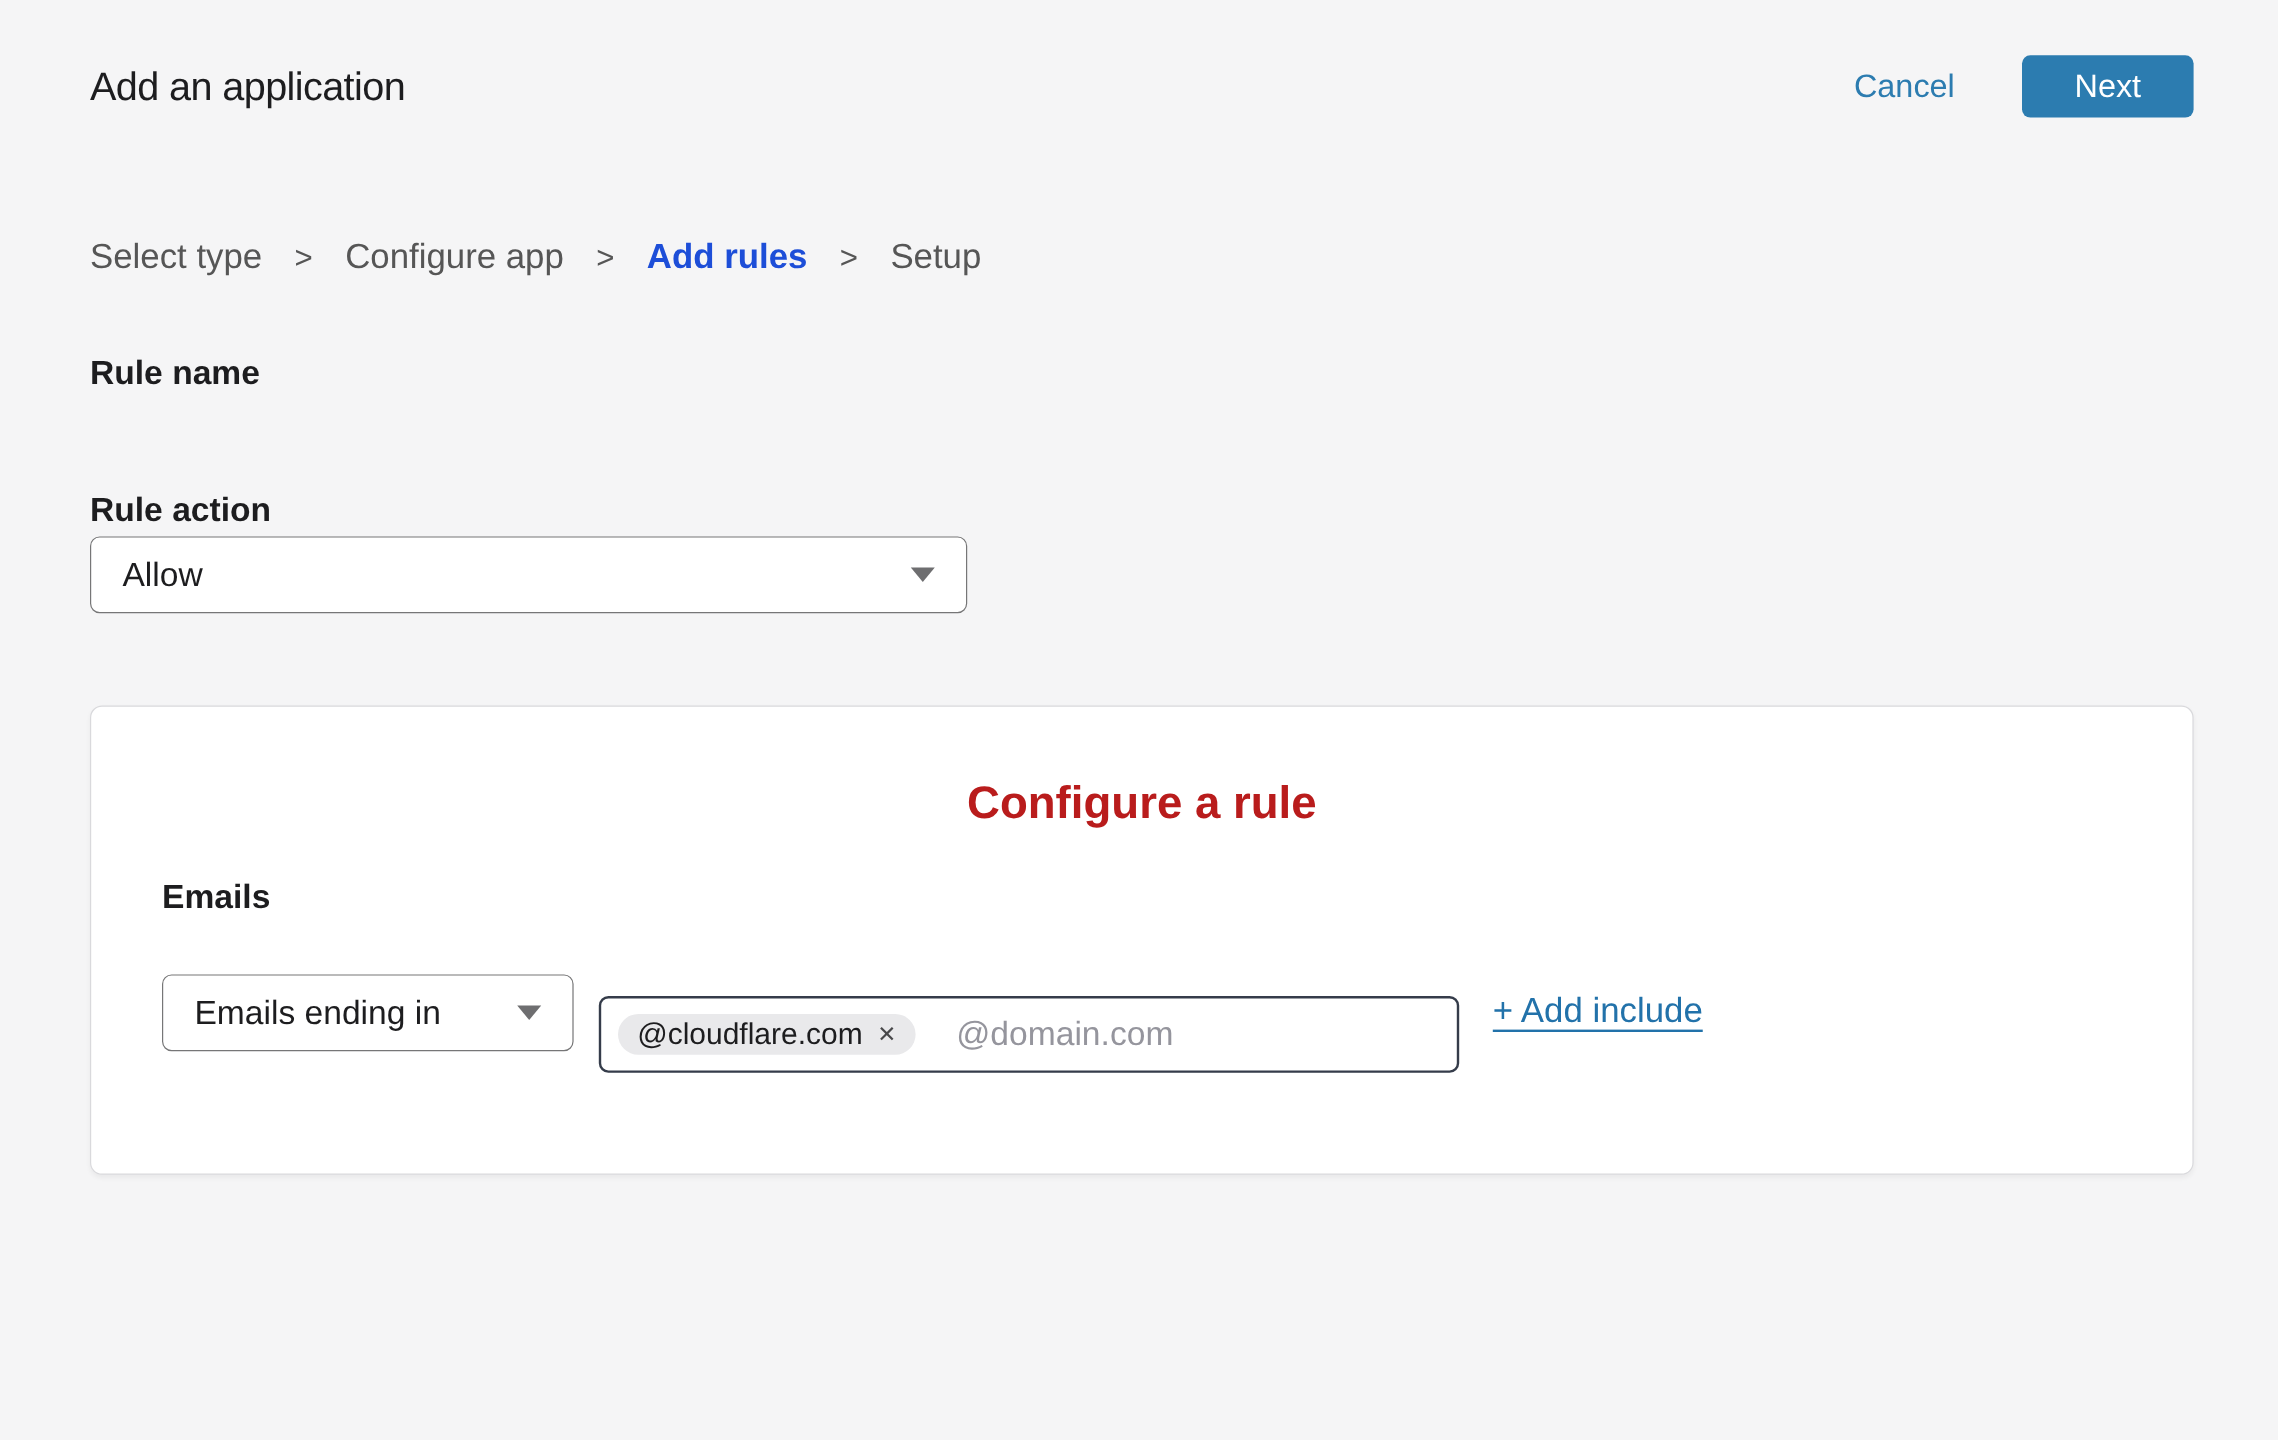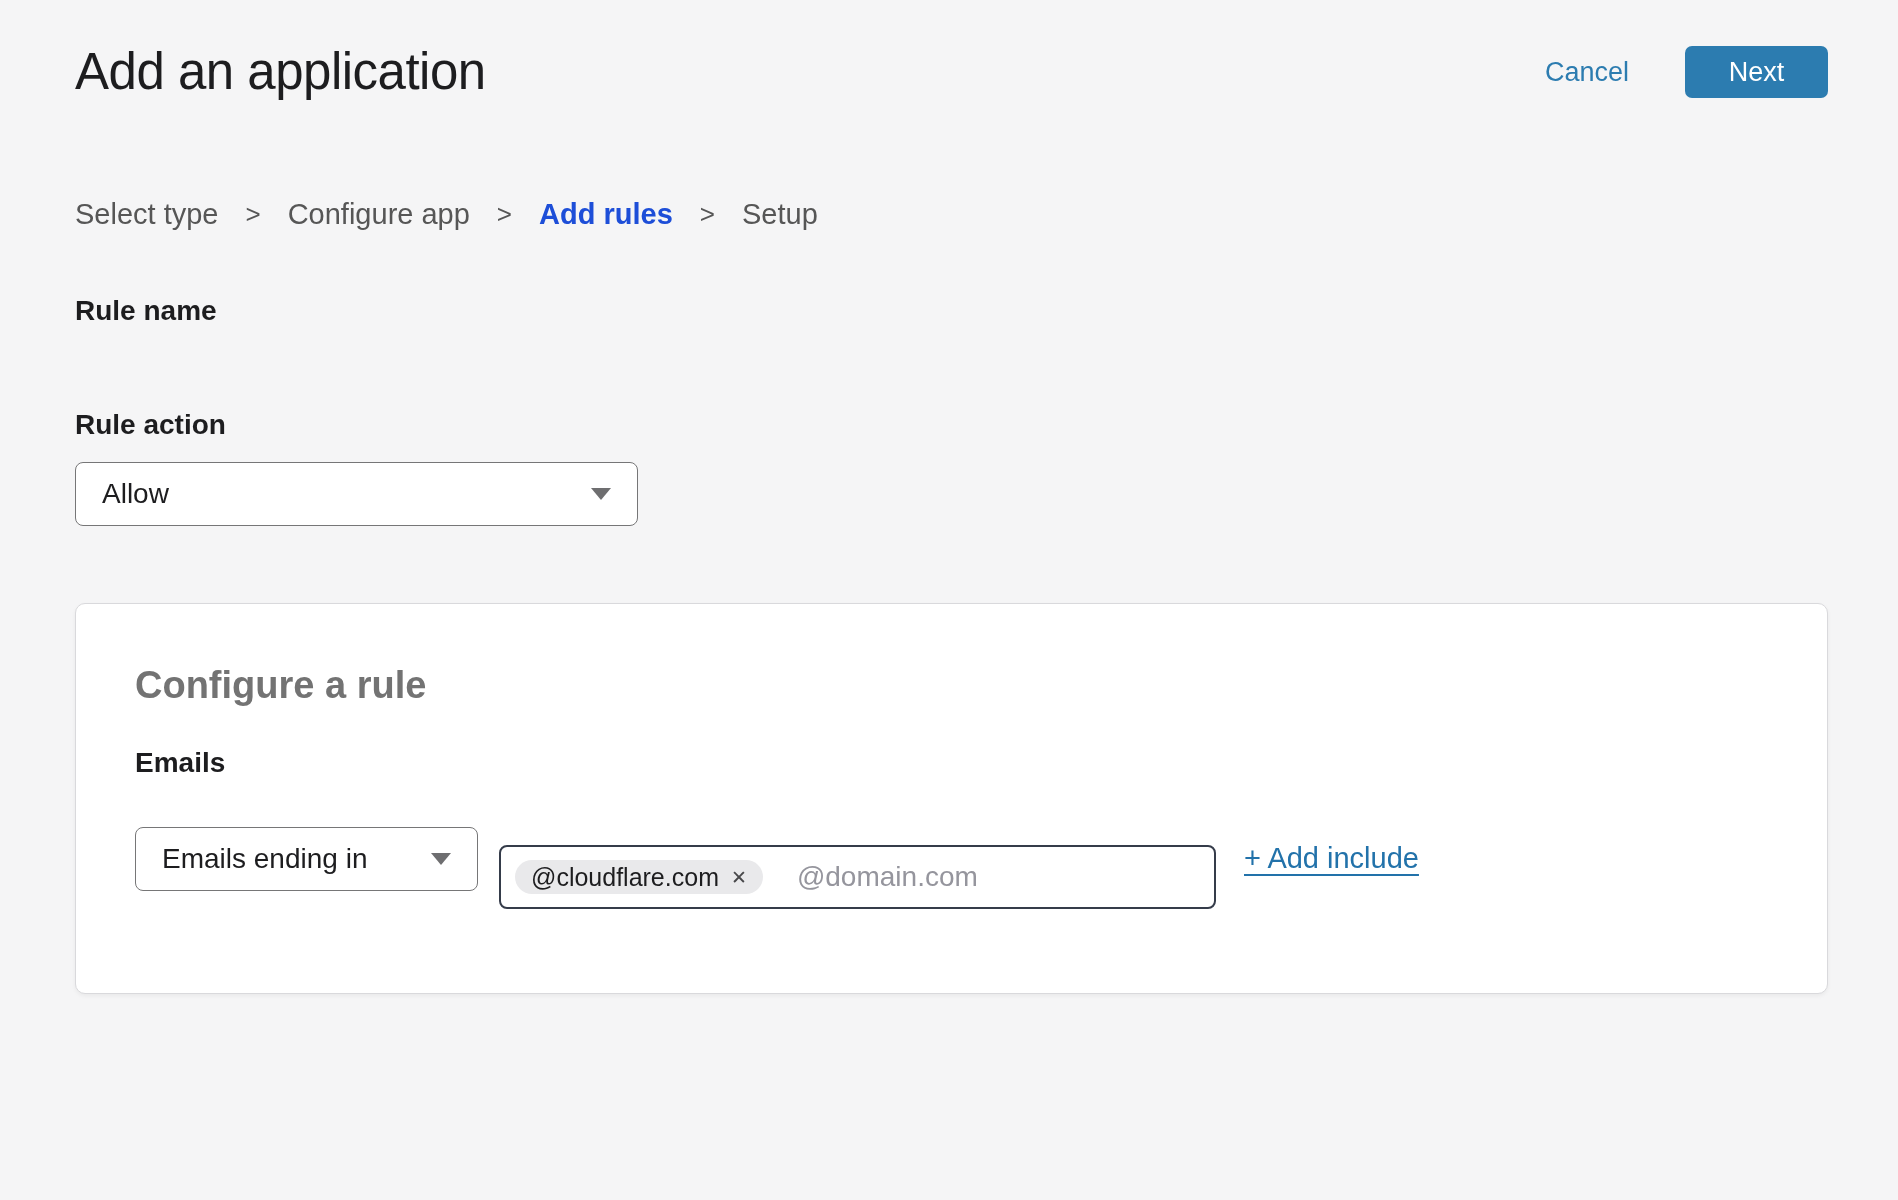--- a/index.html
+++ b/index.html
@@ -11,21 +11,21 @@
     overflow: hidden;
   }
   .page { padding: 0 70px 0 75px; }
 
   
   .header {
     margin-top: 42px;
     display: flex; align-items: center; justify-content: space-between;
   }
   .page-title {
-    font-size: 51px; font-weight: 400; letter-spacing: -0.5px;
+    font-size: 33px; font-weight: 400; letter-spacing: -0.5px;
     line-height: 60px; color: #1d1d1f;
   }
   .header-actions { display: flex; align-items: center; gap: 56px; }
   .cancel-link {
     font-size: 27px; color: #2c7cb0; cursor: pointer; text-decoration: none;
   }
   .next-button {
     width: 143px; height: 52px; border: none; border-radius: 7px;
     background: #2c7cb0; color: #ffffff; font-size: 27px;
     font-family: inherit; cursor: pointer;
@@ -49,22 +49,22 @@
   .text-input {
     margin-top: 15px; display: block;
     width: 605px; height: 64px;
     border: 1.5px solid #767677; border-radius: 8px;
     background: #ffffff; padding: 0 22px;
     font-size: 28px; font-family: inherit; color: #1d1d1f;
     outline: none;
   }
   .rule-action-label { margin-top: 80px; }
   .select-box {
-    margin-top: 20px;
-    width: 563px; height: 64px;
+    margin-top: 5px;
+    width: 731px; height: 64px;
     border: 1.5px solid #767677; border-radius: 8px;
     background: #ffffff; padding: 0 26px;
     display: flex; align-items: center; justify-content: space-between;
     font-size: 28px; color: #1d1d1f; cursor: pointer;
   }
   .caret {
     width: 0; height: 0;
     border-left: 10px solid transparent;
     border-right: 10px solid transparent;
     border-top: 12px solid #6e6e70;
@@ -72,21 +72,21 @@
 
   
   .rule-card {
     margin-top: 77px;
     background: #ffffff;
     border: 1px solid #d9d9dc; border-radius: 10px;
     box-shadow: 0 2px 4px rgba(0,0,0,0.05);
     padding: 58px 59px 84px 59px;
   }
   .card-title {
-    font-size: 38px; font-weight: 700; line-height: 46px; color: #737373;
+    font-size: 38px; font-weight: 700; line-height: 46px; color: #b91c1c; text-align: center;
   }
   .include-label { margin-top: 38px; }
   .include-row {
     margin-top: 28px;
     display: flex; align-items: center;
   }
   .include-select {
     margin-top: 0; width: 343px; height: 64px; flex: none;
   }
   .email-input-box {

